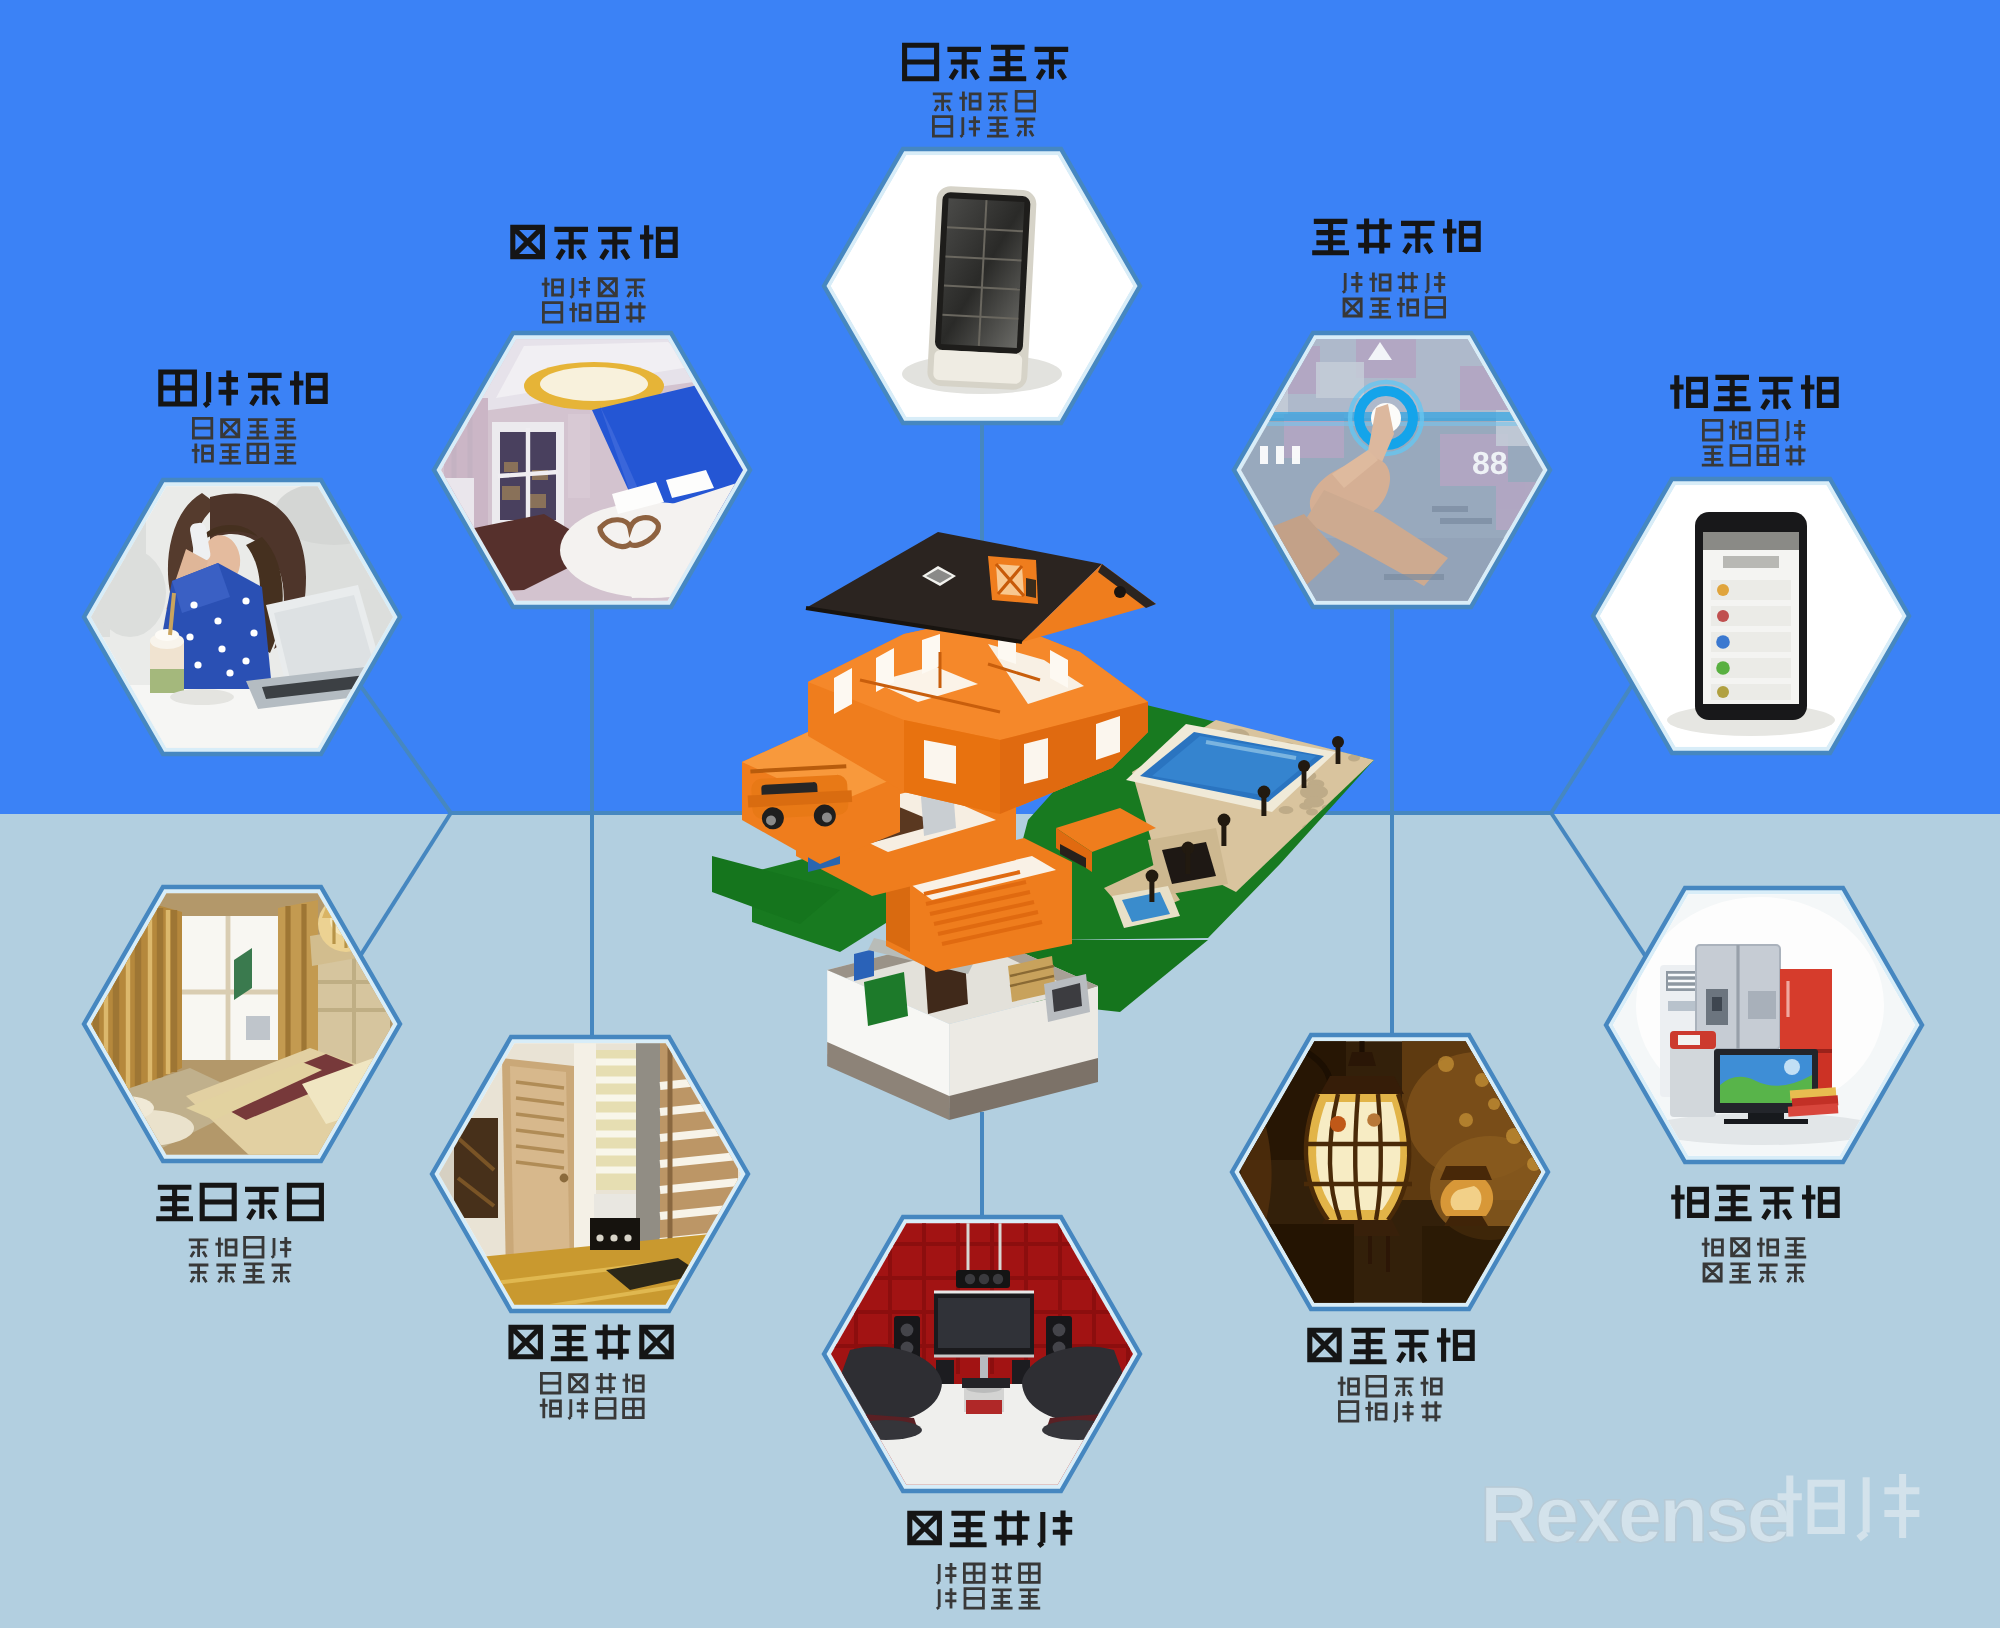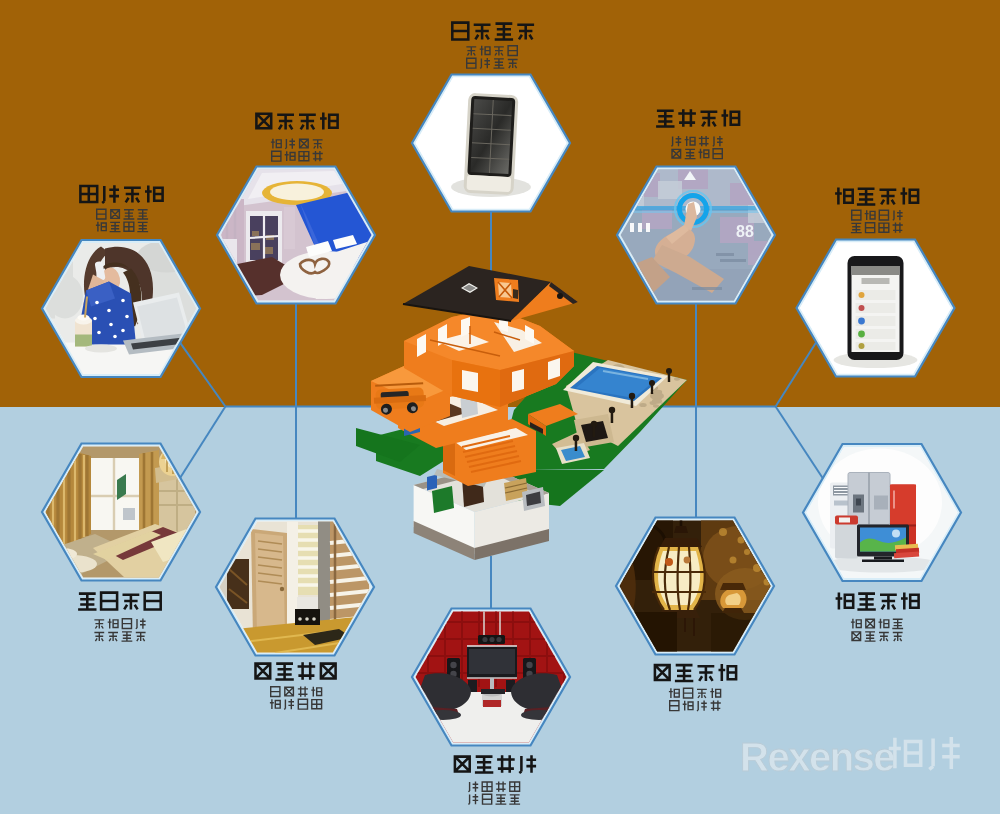--- a/index.html
+++ b/index.html
@@ -1,16 +1,16 @@
 <!DOCTYPE html>
 <html><head><meta charset="utf-8">
 <style>
 html,body{margin:0;padding:0;}
 body{width:1000px;height:814px;overflow:hidden;font-family:"Liberation Sans",sans-serif;}
-#stage{position:relative;width:1000px;height:814px;background:#a16207;}
+#stage{position:relative;width:1000px;height:814px;background:#3b82f6;}
 #bot{position:absolute;left:0;top:406.5px;width:1000px;height:407.5px;background:#b2cfe0;}
 svg{position:absolute;left:0;top:0;}
 </style></head>
 <body>
 <div id="stage">
 
 <div id="bot"></div>
 <svg width="1000" height="814" viewBox="0 0 1000 814">
 
 <defs>

